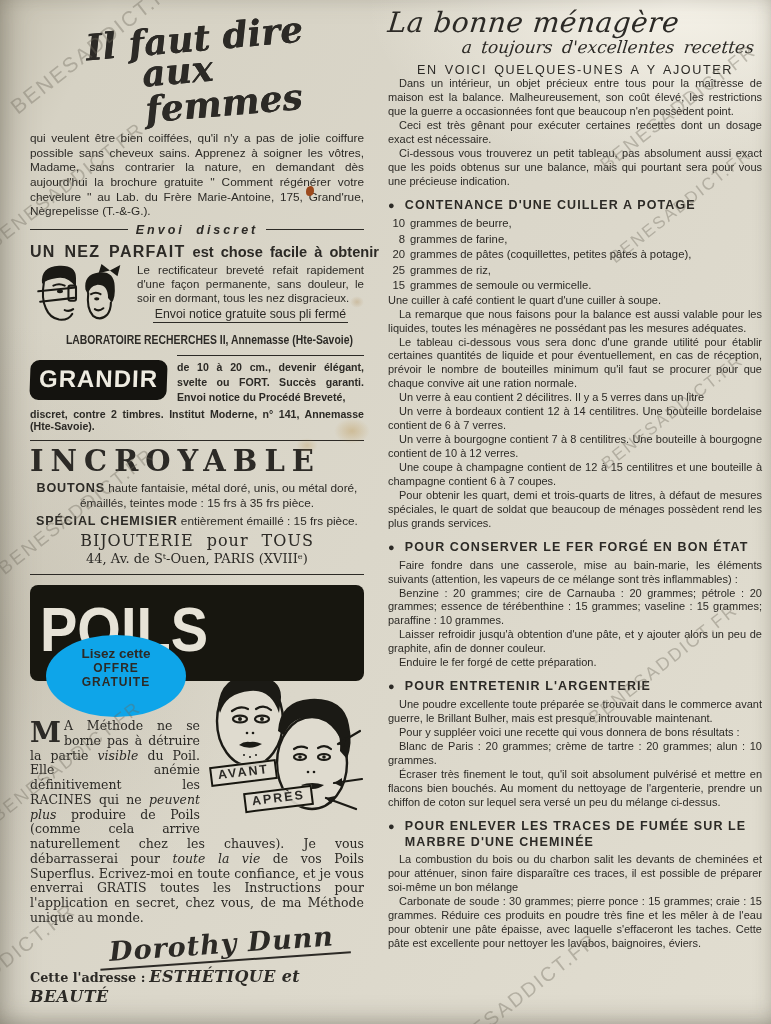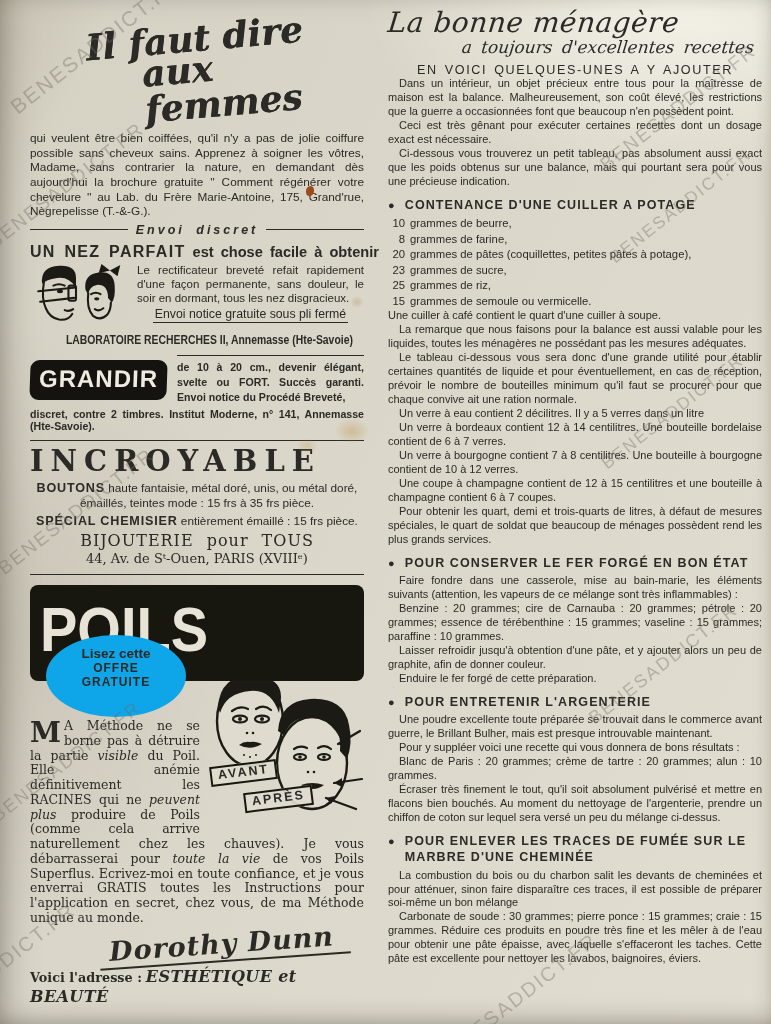--- a/index.html
+++ b/index.html
@@ -233,21 +233,21 @@
         <span class="dropcap">M</span>
         <span>A Méthode ne se borne pas à détruire la partie </span><i>visible</i><span> du Poil. Elle anémie définitivement les RACINES qui ne </span><i>peuvent plus</i><span> produire de Poils (comme cela arrive naturellement chez les chauves). Je vous débarrasserai pour </span><i>toute la vie</i><span> de vos Poils Superflus. Ecrivez-moi en toute confiance, et je vous enverrai GRATIS toutes les Instructions pour l'application en secret, chez vous, de ma Méthode unique au monde.</span>
       </div>
 
       <div class="sig-wrap">
         <span class="signature">Dorothy Dunn</span>
       </div>
 
       <div class="poils-addr">
         <div>
-          <span class="ai">Voici l'adresse :</span>
+          <span class="ai">Cette l'adresse :</span>
           <span class="ab">ESTHÉTIQUE et BEAUTÉ</span>
         </div>
 
       </div>
     </div>
   </div>
 
   <div class="col-right rc">
     <div class="rc-title">La bonne ménagère</div>
     <div class="rc-sub">a toujours d'excellentes recettes</div>
@@ -258,21 +258,20 @@
     <p>Ci-dessous vous trouverez un petit tableau, pas absolument aussi exact que les poids obtenus sur une balance, mais qui pourtant sera pour vous une précieuse indication.</p>
 
     <div class="rc-head">
       <span class="blt">●</span>
       <span>CONTENANCE D'UNE CUILLER A POTAGE</span>
     </div>
     <div class="pot-list">
       <p><span class="num">10</span><span>grammes de beurre,</span></p>
       <p><span class="num">8</span><span>grammes de farine,</span></p>
       <p><span class="num">20</span><span>grammes de pâtes (coquillettes, petites pâtes à potage),</span></p>
-      <p><span class="num">23</span><span>grammes de sucre,</span></p>
       <p><span class="num">25</span><span>grammes de riz,</span></p>
       <p><span class="num">15</span><span>grammes de semoule ou vermicelle.</span></p>
     </div>
     <p class="bold-line">Une cuiller à café contient le quart d'une cuiller à soupe.</p>
     <p>La remarque que nous faisons pour la balance est aussi valable pour les liquides, toutes les ménagères ne possédant pas les mesures adéquates.</p>
     <p>Le tableau ci-dessous vous sera donc d'une grande utilité pour établir certaines quantités de liquide et pour éventuellement, en cas de réception, prévoir le nombre de bouteilles minimum qu'il faut se procurer pour que chaque convive ait une ration normale.</p>
     <p>Un verre à eau contient 2 décilitres. Il y a 5 verres dans un litre</p>
     <p>Un verre à bordeaux contient 12 à 14 centilitres. Une bouteille bordelaise contient de 6 à 7 verres.</p>
     <p>Un verre à bourgogne contient 7 à 8 centilitres. Une bouteille à bourgogne contient de 10 à 12 verres.</p>
     <p>Une coupe à champagne contient de 12 à 15 centilitres et une bouteille à champagne contient 6 à 7 coupes.</p>

